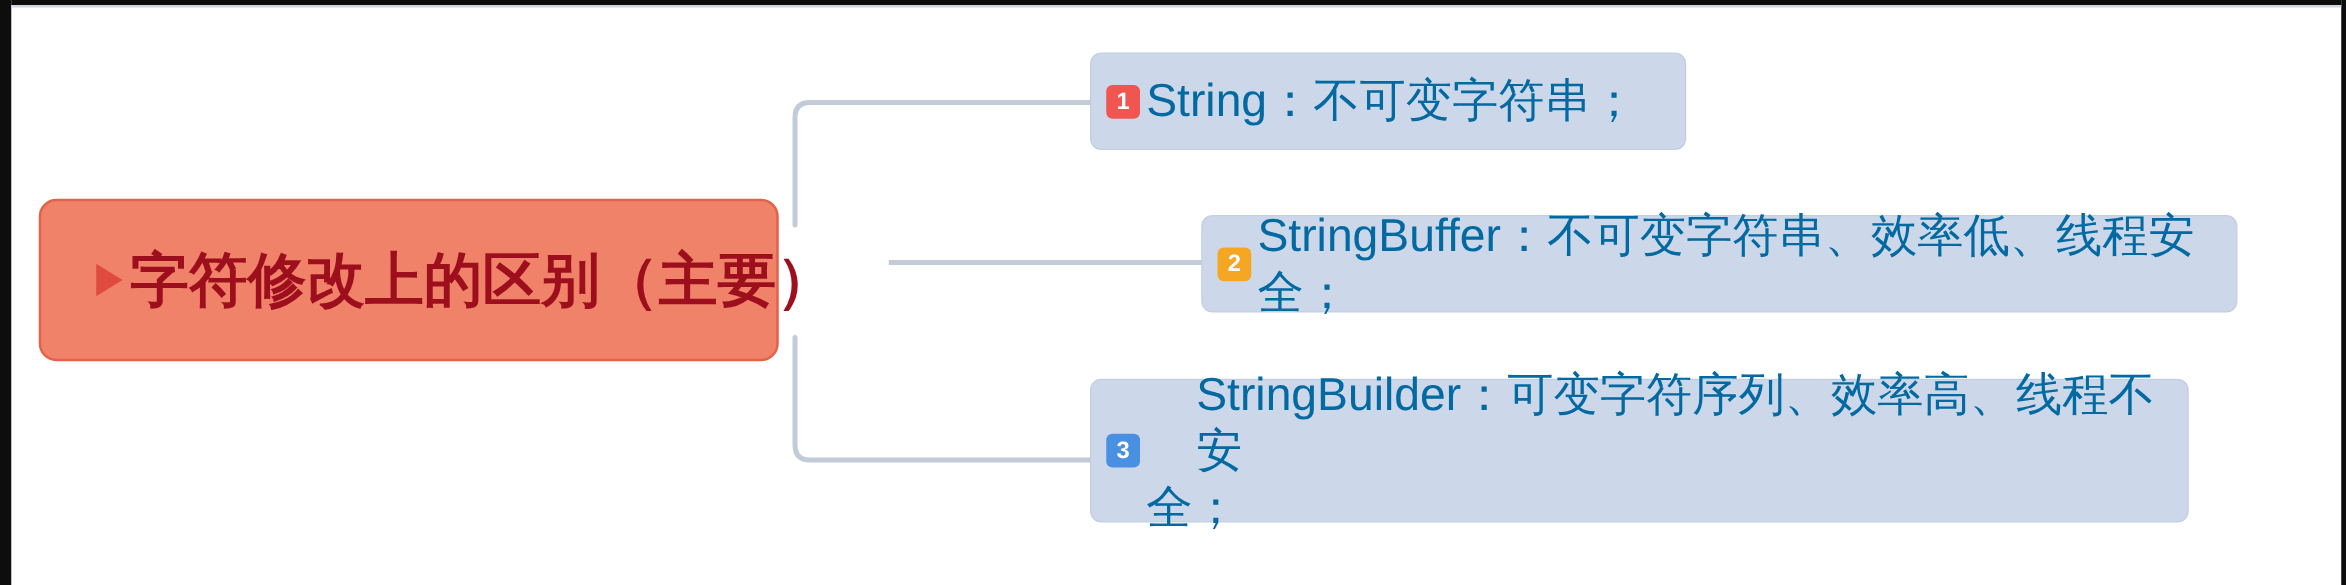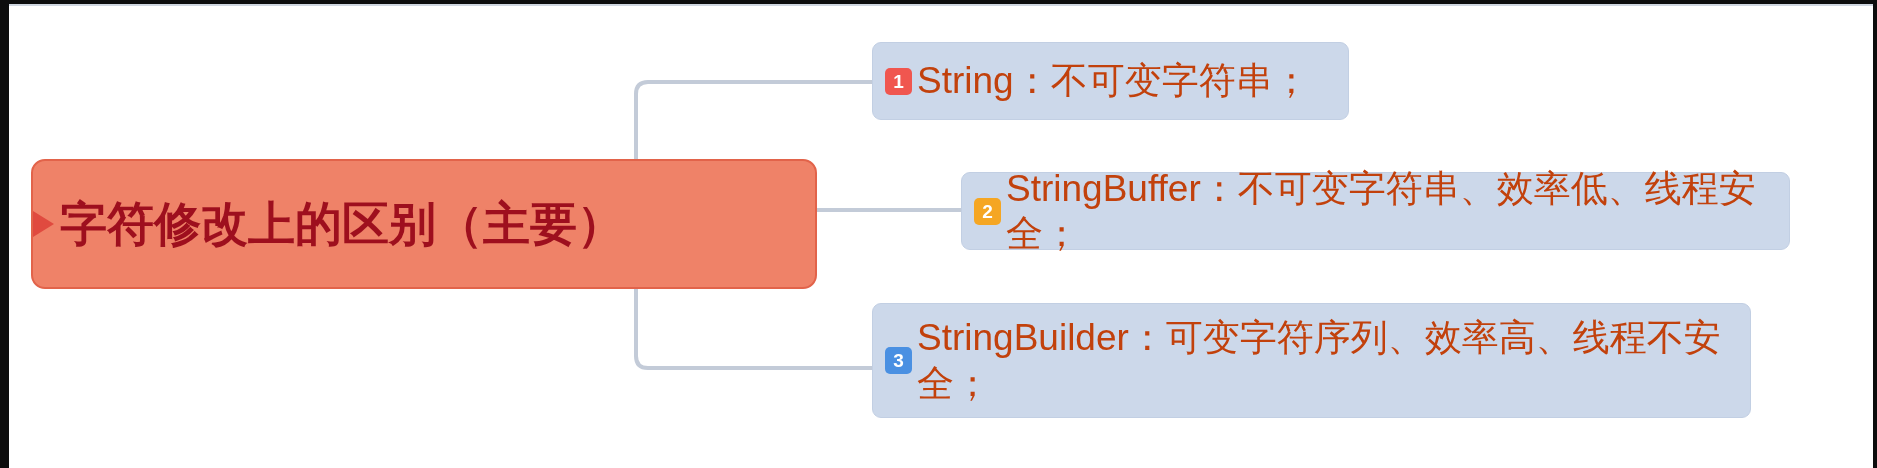--- a/index.html
+++ b/index.html
@@ -51,28 +51,29 @@
     position: absolute;
     pointer-events: none;
   }
   .conn svg { display: block; }
 
   
   .root-node {
     position: absolute;
     left: 31px;
     top: 159px;
-    width: 786px;
+    width: 592px;
     height: 130px;
     background: #ef8268;
     border: 2px solid #e2634a;
     border-radius: 14px;
     box-sizing: border-box;
     display: flex;
     align-items: center;
+    padding-left: 44px;
   }
   .root-bullet {
     width: 0;
     height: 0;
     border-left: 21px solid #e04a3f;
     border-top: 13px solid transparent;
     border-bottom: 13px solid transparent;
     margin-right: 6px;
     flex: 0 0 auto;
   }
@@ -91,21 +92,21 @@
     background: #ccd8ea;
     border: 1px solid #c2cfe3;
     border-radius: 9px;
     box-sizing: border-box;
     display: flex;
     align-items: center;
     padding: 0 14px 0 12px;
   }
   .child-text {
     font-size: 37px;
-    color: #c2410c;
+    color: #0369a1;
     line-height: 1.22;
     letter-spacing: 0px;
   }
   .badge {
     display: inline-flex;
     align-items: center;
     justify-content: center;
     width: 27px;
     height: 27px;
     border-radius: 5px;
@@ -191,18 +192,18 @@
       <span class="badge" style="background:#f5a623;">2</span>
     </span>
     <span class="child-text">StringBuffer：不可变字符串、效率低、线程安全；</span>
   </div>
 
   <div class="child-node" id="node-3">
     <span class="badge-wrap">
       <span class="badge" style="background:#4a90e2;">3</span>
     </span>
     <span style="display:block;">
-      <span class="child-text" style="display:block;">StringBuilder：可变字符序列、效率高、线程不安</span>
+      <span class="child-text" style="display:block;margin-left:40px;">StringBuilder：可变字符序列、效率高、线程不安</span>
       <span class="child-text" style="display:block;">全；</span>
     </span>
   </div>
 
 </div>
 
 </body></html>

